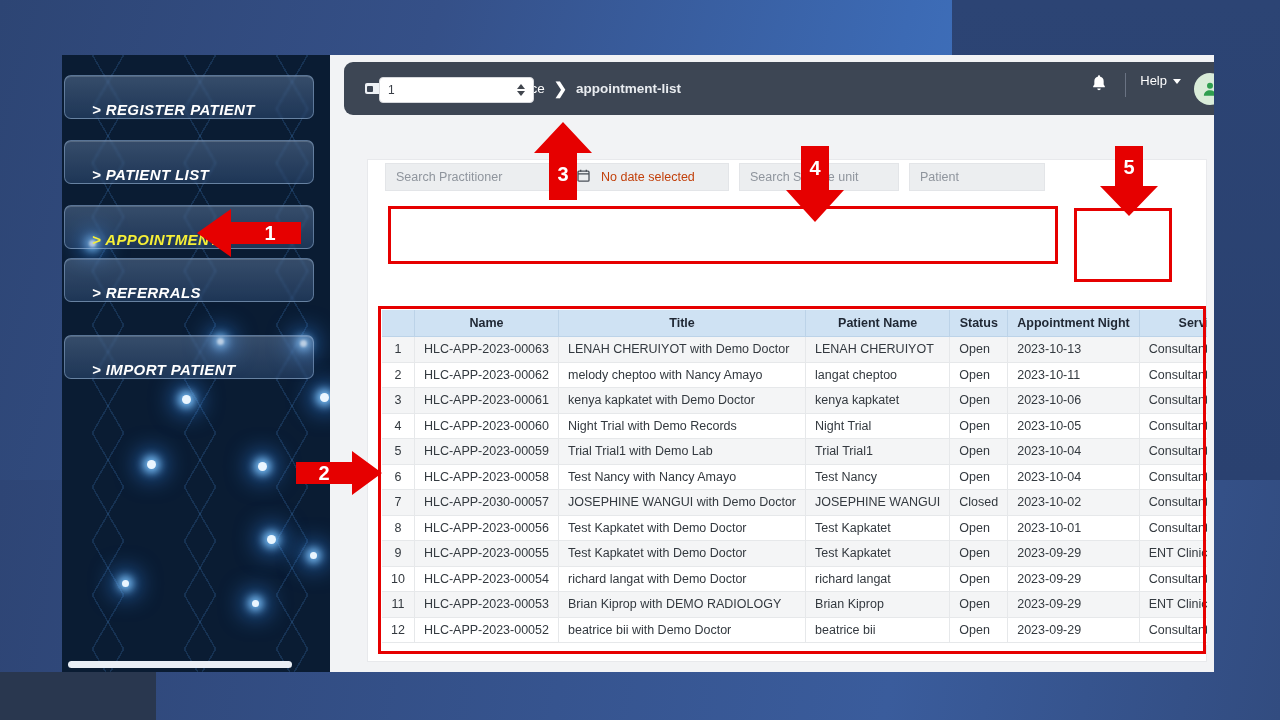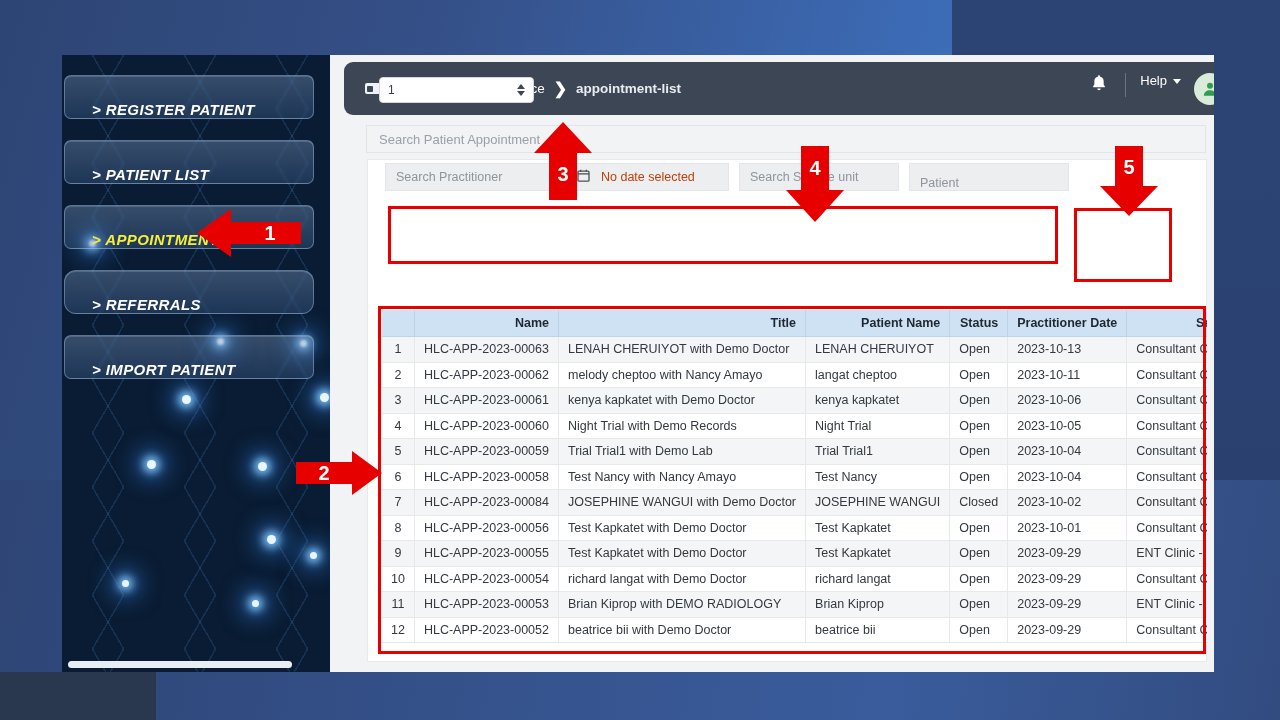--- a/index.html
+++ b/index.html
@@ -160,34 +160,34 @@
     display: flex; align-items: center; gap: 10px;
   }
   .fld {
     height: 28px; background: #eceef0; border: 1px solid #e3e5e8;
     display: flex; align-items: center; padding: 0 10px;
     font-size: 12.5px; color: #8f959d; cursor: text;
   }
   .fld.f1 { width: 170px; }
   .fld.f2 { width: 164px; color: #c2410c; cursor: pointer; }
   .fld.f3 { width: 160px; }
-  .fld.f4 { width: 160px; align-items: flex-end; }
+  .fld.f4 { width: 136px; }
   .cal-ico { margin-right: 10px; display: block; }
 
   
   .tablewrap {
     position: absolute; left: 52px; top: 255px;
     width: 825px; height: 335px;
     background: #ffffff;
     overflow: hidden;
   }
   table.grid { border-collapse: collapse; width: 100%; font-size: 12.5px; }
   table.grid th {
     background: #cfe2f3; color: #1f2733; font-weight: bold;
-    text-align: right; padding: 6px 9px; height: 26px;
+    text-align: center; padding: 6px 9px; height: 26px;
     border-right: 1px solid #bcd3e8; border-bottom: 1px solid #bcd3e8;
     white-space: nowrap;
   }
   table.grid td {
     padding: 5px 9px; height: 25.5px; color: #33393f;
     border-right: 1px solid #e6e8ea; border-bottom: 1px solid #e6e8ea;
     white-space: nowrap; overflow: hidden; text-overflow: ellipsis;
   }
   table.grid tr.odd td { background: #f4f5f6; }
   table.grid tr.even td { background: #ffffff; }
@@ -236,21 +236,21 @@
 
     <div class="nav-btn" style="top:20px;">
       <span>&gt; REGISTER PATIENT</span>
     </div>
     <div class="nav-btn" style="top:85px;">
       <span>&gt; PATIENT LIST</span>
     </div>
     <div class="nav-btn active" style="top:150px;">
       <span>&gt; APPOINTMENTS</span>
     </div>
-    <div class="nav-btn" style="top:215px;border-radius:12px;">
+    <div class="nav-btn" style="top:203px;">
       <span>&gt; REFERRALS</span>
     </div>
     <div class="nav-btn" style="top:280px;">
       <span>&gt; IMPORT PATIENT</span>
     </div>
 
     <div class="sbar-scroll"></div>
   </div>
 
   <div class="app">
@@ -274,23 +274,20 @@
         </span>
         <span class="avatar">
           <svg width="18" height="18" viewBox="0 0 24 24" fill="#2f9e4f">
             <circle cx="12" cy="7.5" r="4"></circle>
             <path d="M3.8 21c0-4.5 3.7-7.2 8.2-7.2s8.2 2.7 8.2 7.2z"></path>
           </svg>
         </span>
       </div>
     </div>
 
-    <div class="searchbar">
-      <span>Search Patient Appointment</span>
-    </div>
 
     <div class="panel"></div>
 
     <div class="pagesize">
       <span>1</span>
       <span class="spin">
           <i class="up"></i>
           <i class="dn"></i>
         </span>
     </div>
@@ -321,21 +318,21 @@
 
     <div class="tablewrap">
       <table class="grid">
         <thead>
           <tr>
             <th class="idx"></th>
             <th class="c-name">Name</th>
             <th class="c-title">Title</th>
             <th class="c-pname">Patient Name</th>
             <th class="c-status">Status</th>
-            <th class="c-date">Practitioner Date</th>
+            <th class="c-date">Appointment Night</th>
             <th class="c-unit">Service Unit</th>
           </tr>
         </thead>
         <tbody id="tbody">
             <tr class="odd">
               <td class="idx">1</td>
               <td class="c-name">HLC-APP-2023-00063</td>
               <td class="c-title">LENAH CHERUIYOT with Demo Doctor</td>
               <td class="c-pname">LENAH CHERUIYOT</td>
               <td class="c-status">Open</td>
@@ -382,21 +379,21 @@
               <td class="idx">6</td>
               <td class="c-name">HLC-APP-2023-00058</td>
               <td class="c-title">Test Nancy with Nancy Amayo</td>
               <td class="c-pname">Test Nancy</td>
               <td class="c-status">Open</td>
               <td class="c-date">2023-10-04</td>
               <td class="c-unit">Consultant Clinic 1 - KP</td>
             </tr>
             <tr class="odd">
               <td class="idx">7</td>
-              <td class="c-name">HLC-APP-2023-00084</td>
+              <td class="c-name">HLC-APP-2030-00057</td>
               <td class="c-title">JOSEPHINE WANGUI with Demo Doctor</td>
               <td class="c-pname">JOSEPHINE WANGUI</td>
               <td class="c-status">Closed</td>
               <td class="c-date">2023-10-02</td>
               <td class="c-unit">Consultant Clinic 1 - KP</td>
             </tr>
             <tr class="even">
               <td class="idx">8</td>
               <td class="c-name">HLC-APP-2023-00056</td>
               <td class="c-title">Test Kapkatet with Demo Doctor</td>

